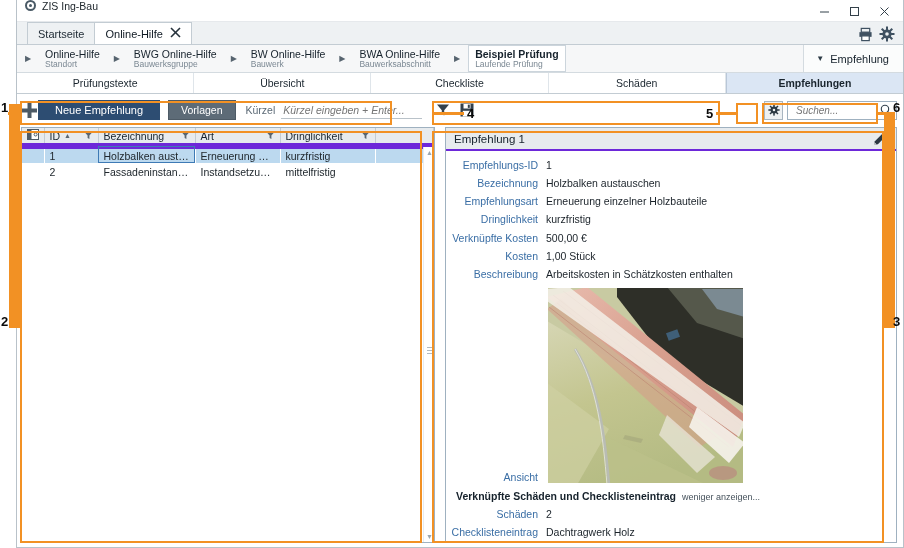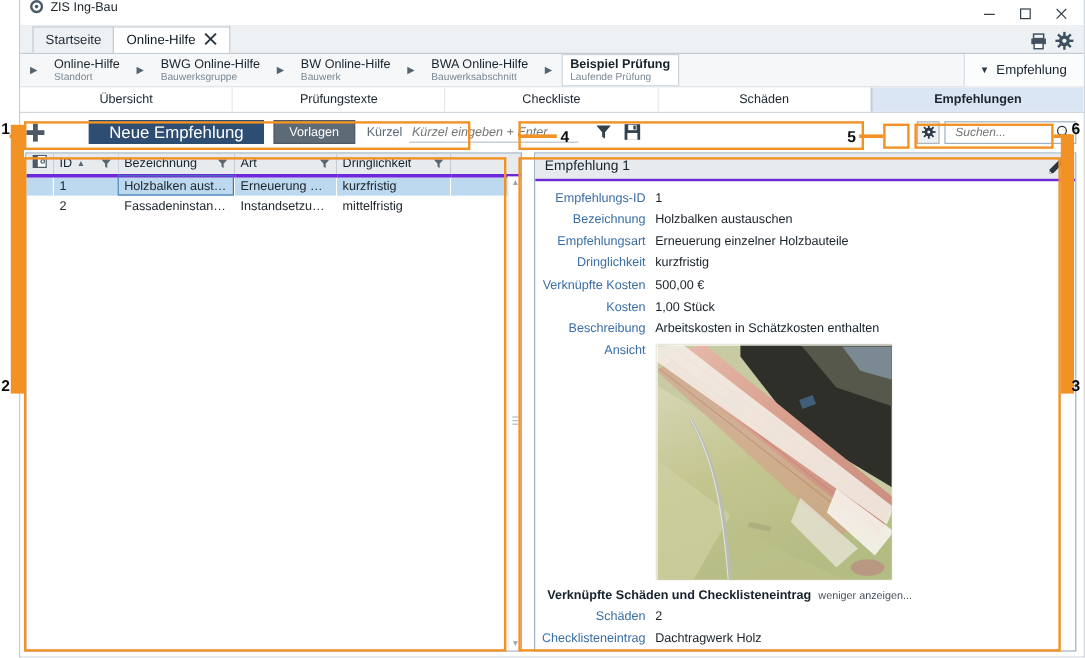--- a/index.html
+++ b/index.html
@@ -120,23 +120,22 @@
   #cmd-bar {
     position:absolute; left:0; top:0; right:0; height:26px;
     display:flex; align-items:center; gap:0px;
   }
   #add-btn {
     width: 30px; height: 24px; display:flex; align-items:center; justify-content:center;
     background:#ffffff;
   }
   #new-rec-btn {
     height: 20px; padding: 0 16px; display:flex; align-items:center; 
-    background:#2d4d72; color:#ffffff; font-size: 14px; white-space:nowrap;
+    background:#2d4d72; color:#ffffff; font-size: 11px; white-space:nowrap;
     border: 1px solid #2d4d72;
-    margin-left: 36px;
   }
   #templates-btn {
     height: 20px; margin-left: 8px; padding: 0 12px;
     display:flex; align-items:center; justify-content:center;
     background:#5d6b77; color:#ffffff; font-size: 10.5px; white-space:nowrap;
     border:1px solid #4e5b66;
   }
   #kuerzel-label { margin-left: 10px; font-size: 10.5px; color:#5c6a76; }
   #kuerzel-input {
     margin-left: 6px; width: 165px; height: 17px;
@@ -149,21 +148,21 @@
   #save-ico { margin-left: 10px; color:#33414d; display:flex; align-items:center; }
 
   
   #grid-box {
     position:absolute; left:0; top:30px; right:0; bottom:0;
     border: 1px solid #9fb1c0; background:#ffffff; overflow:hidden;
   }
   table.grid { width: 100%; border-collapse: collapse; table-layout: fixed; }
   table.grid th {
     height: 18px; background:#e7ebee; border-right: 1px solid #c3ccd3;
-    border-bottom: 3px solid #6d28d9;
+    border-bottom: 6px solid #6d28d9;
     font-size: 10.5px; font-weight: normal; color:#16222c;
     padding: 0 5px; text-align:left; position:relative; white-space:nowrap;
   }
   th .th-inner { display:flex; align-items:center; width:100%; }
   th .sort-caret { font-size: 7px; color:#5a6771; margin-left:4px; }
   th .fil { margin-left:auto; color:#5a6771; display:flex; align-items:center; }
   th.col-sel { width: 22px; padding:0; text-align:center; }
   table.grid td {
     height: 17px; font-size: 10.5px; color:#20282e;
     padding: 0 5px; border-right: 1px solid transparent;
@@ -207,21 +206,21 @@
     border: 1px solid #9fb1c0; background:#ffffff; overflow:hidden;
   }
   #detail-head {
     height: 23px; background:#e7ebee; border-bottom: 2px solid #6d28d9;
     display:flex; align-items:center; padding: 0 8px;
   }
   #detail-title { font-size: 11.5px; color:#16222c; }
   #edit-ico { margin-left:auto; color:#2b3842; display:flex; align-items:center; }
 
   #detail-body { padding: 8px 0 0 0; }
-  .frow { display:flex; align-items:flex-start; margin-bottom: 5px; }
+  .frow { display:flex; align-items:flex-end; margin-bottom: 5px; }
   .flabel {
     width: 100px; text-align:right; padding-right: 8px;
     font-size: 10.5px; color:#3a6ea5; flex:none; line-height: 1.25;
   }
   .fvalue { font-size: 10.5px; color:#1a2229; line-height:1.25; }
 
   
   #photo {
     width: 198px; height: 198px; position:relative; overflow:hidden;
     background: #cfd4c4; border: 1px solid #ffffff;
@@ -348,24 +347,24 @@
     </div>
     <div id="crumb-spacer"></div>
     <div id="nav-button">
       <span class="caret">▼</span>
       <span>Empfehlung</span>
     </div>
   </div>
 
   <div id="section-tabs">
     <div class="sec-tab">
+        <span>Prüfungstexte</span>
+      </div>
+    <div class="sec-tab">
         <span>Übersicht</span>
-      </div>
-    <div class="sec-tab">
-        <span>Prüfungstexte</span>
       </div>
     <div class="sec-tab">
         <span>Checkliste</span>
       </div>
     <div class="sec-tab">
         <span>Schäden</span>
       </div>
     <div class="sec-tab active">
         <span>Empfehlungen</span>
       </div>

